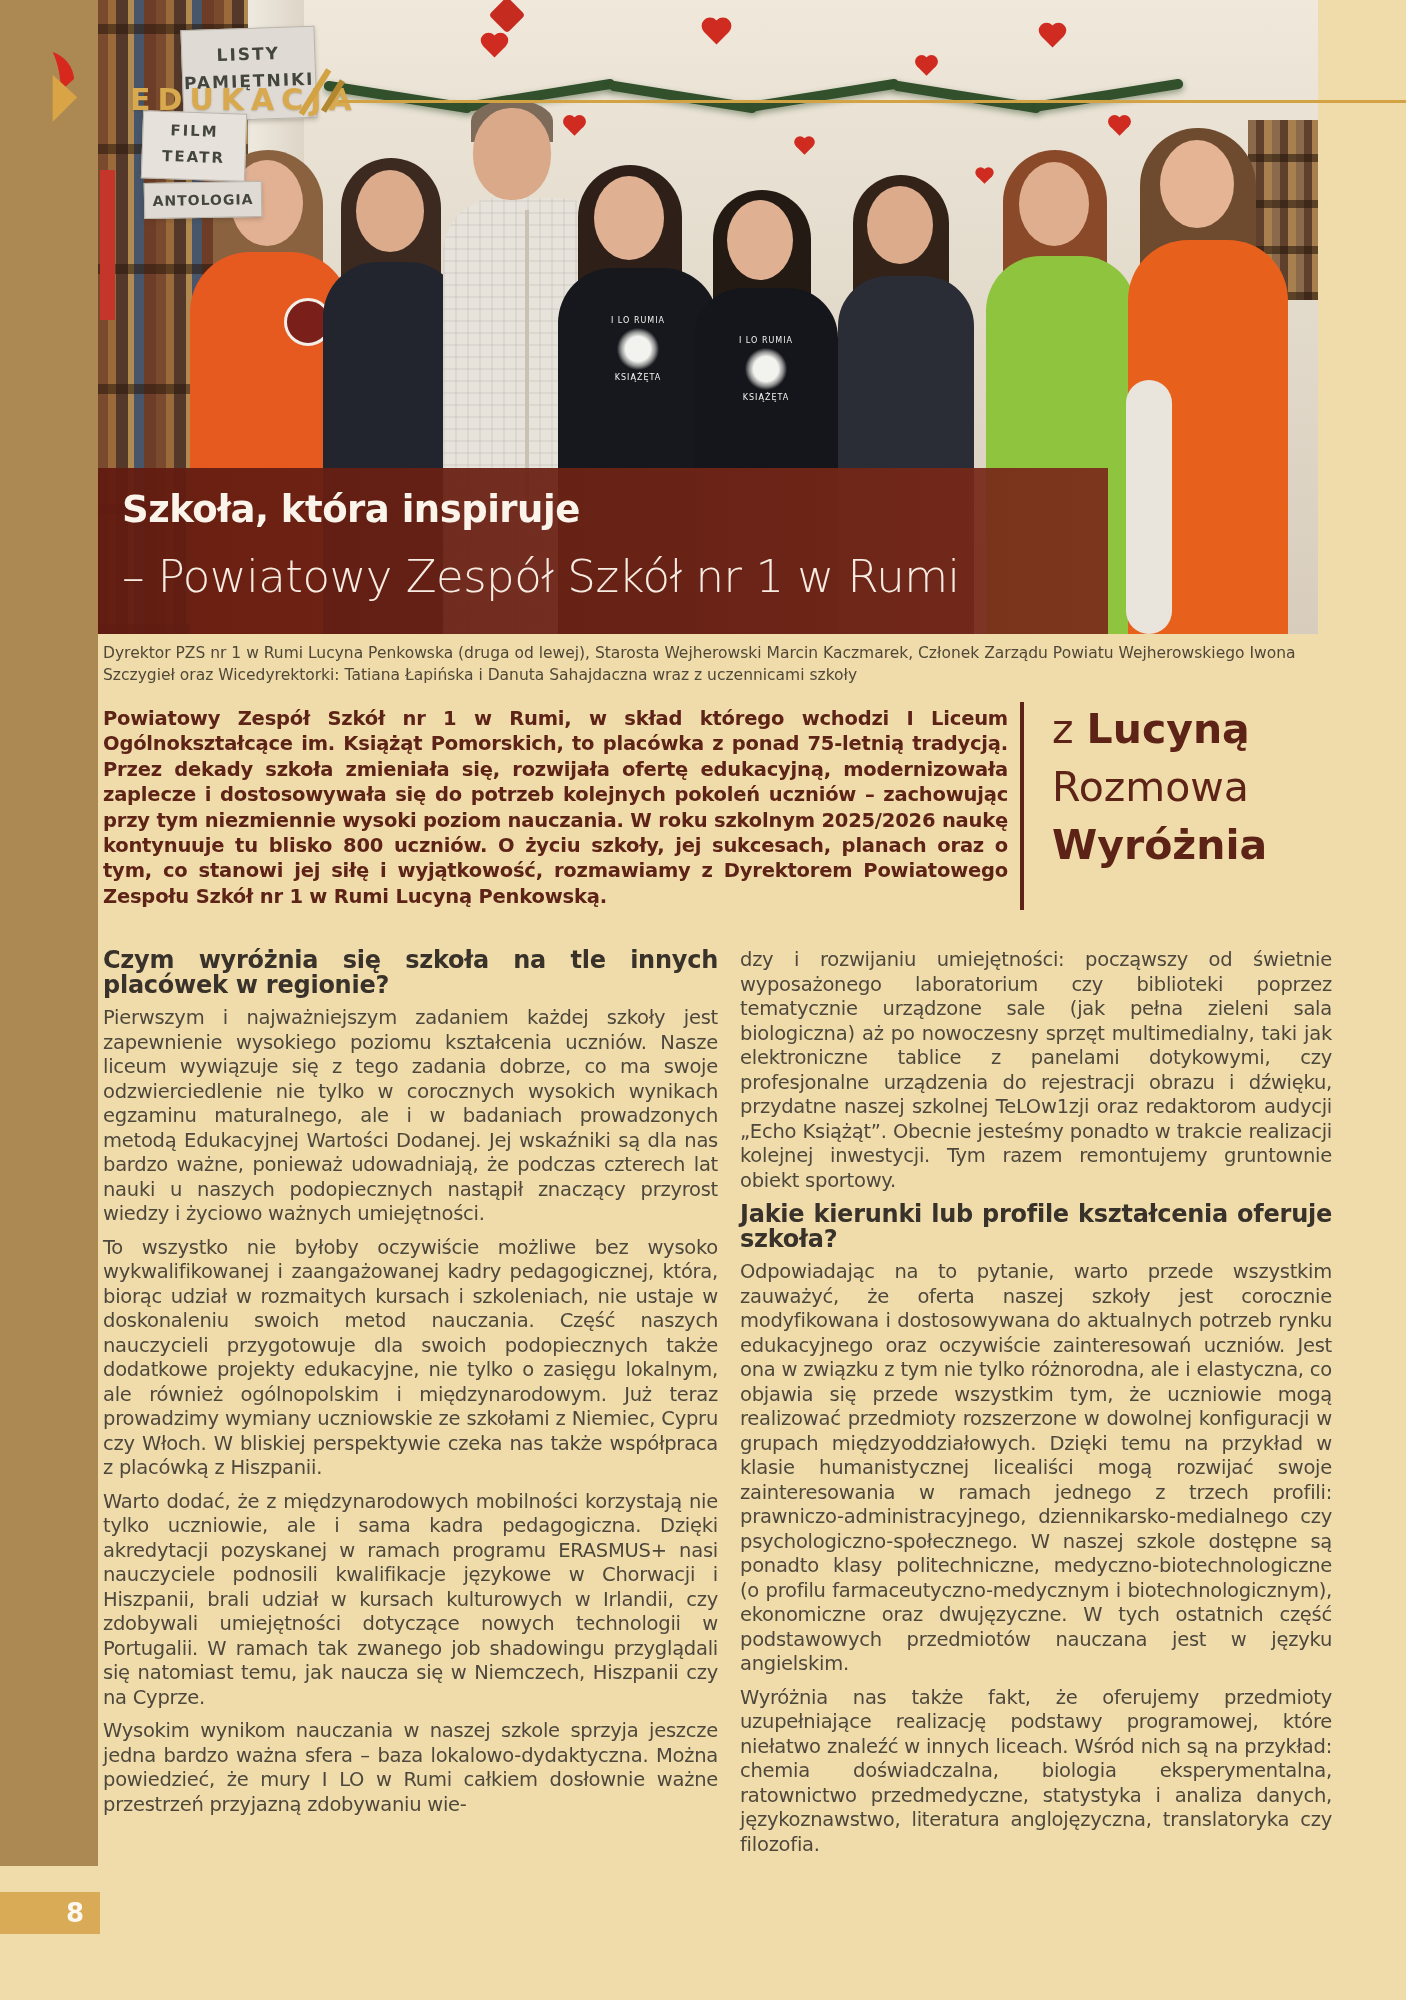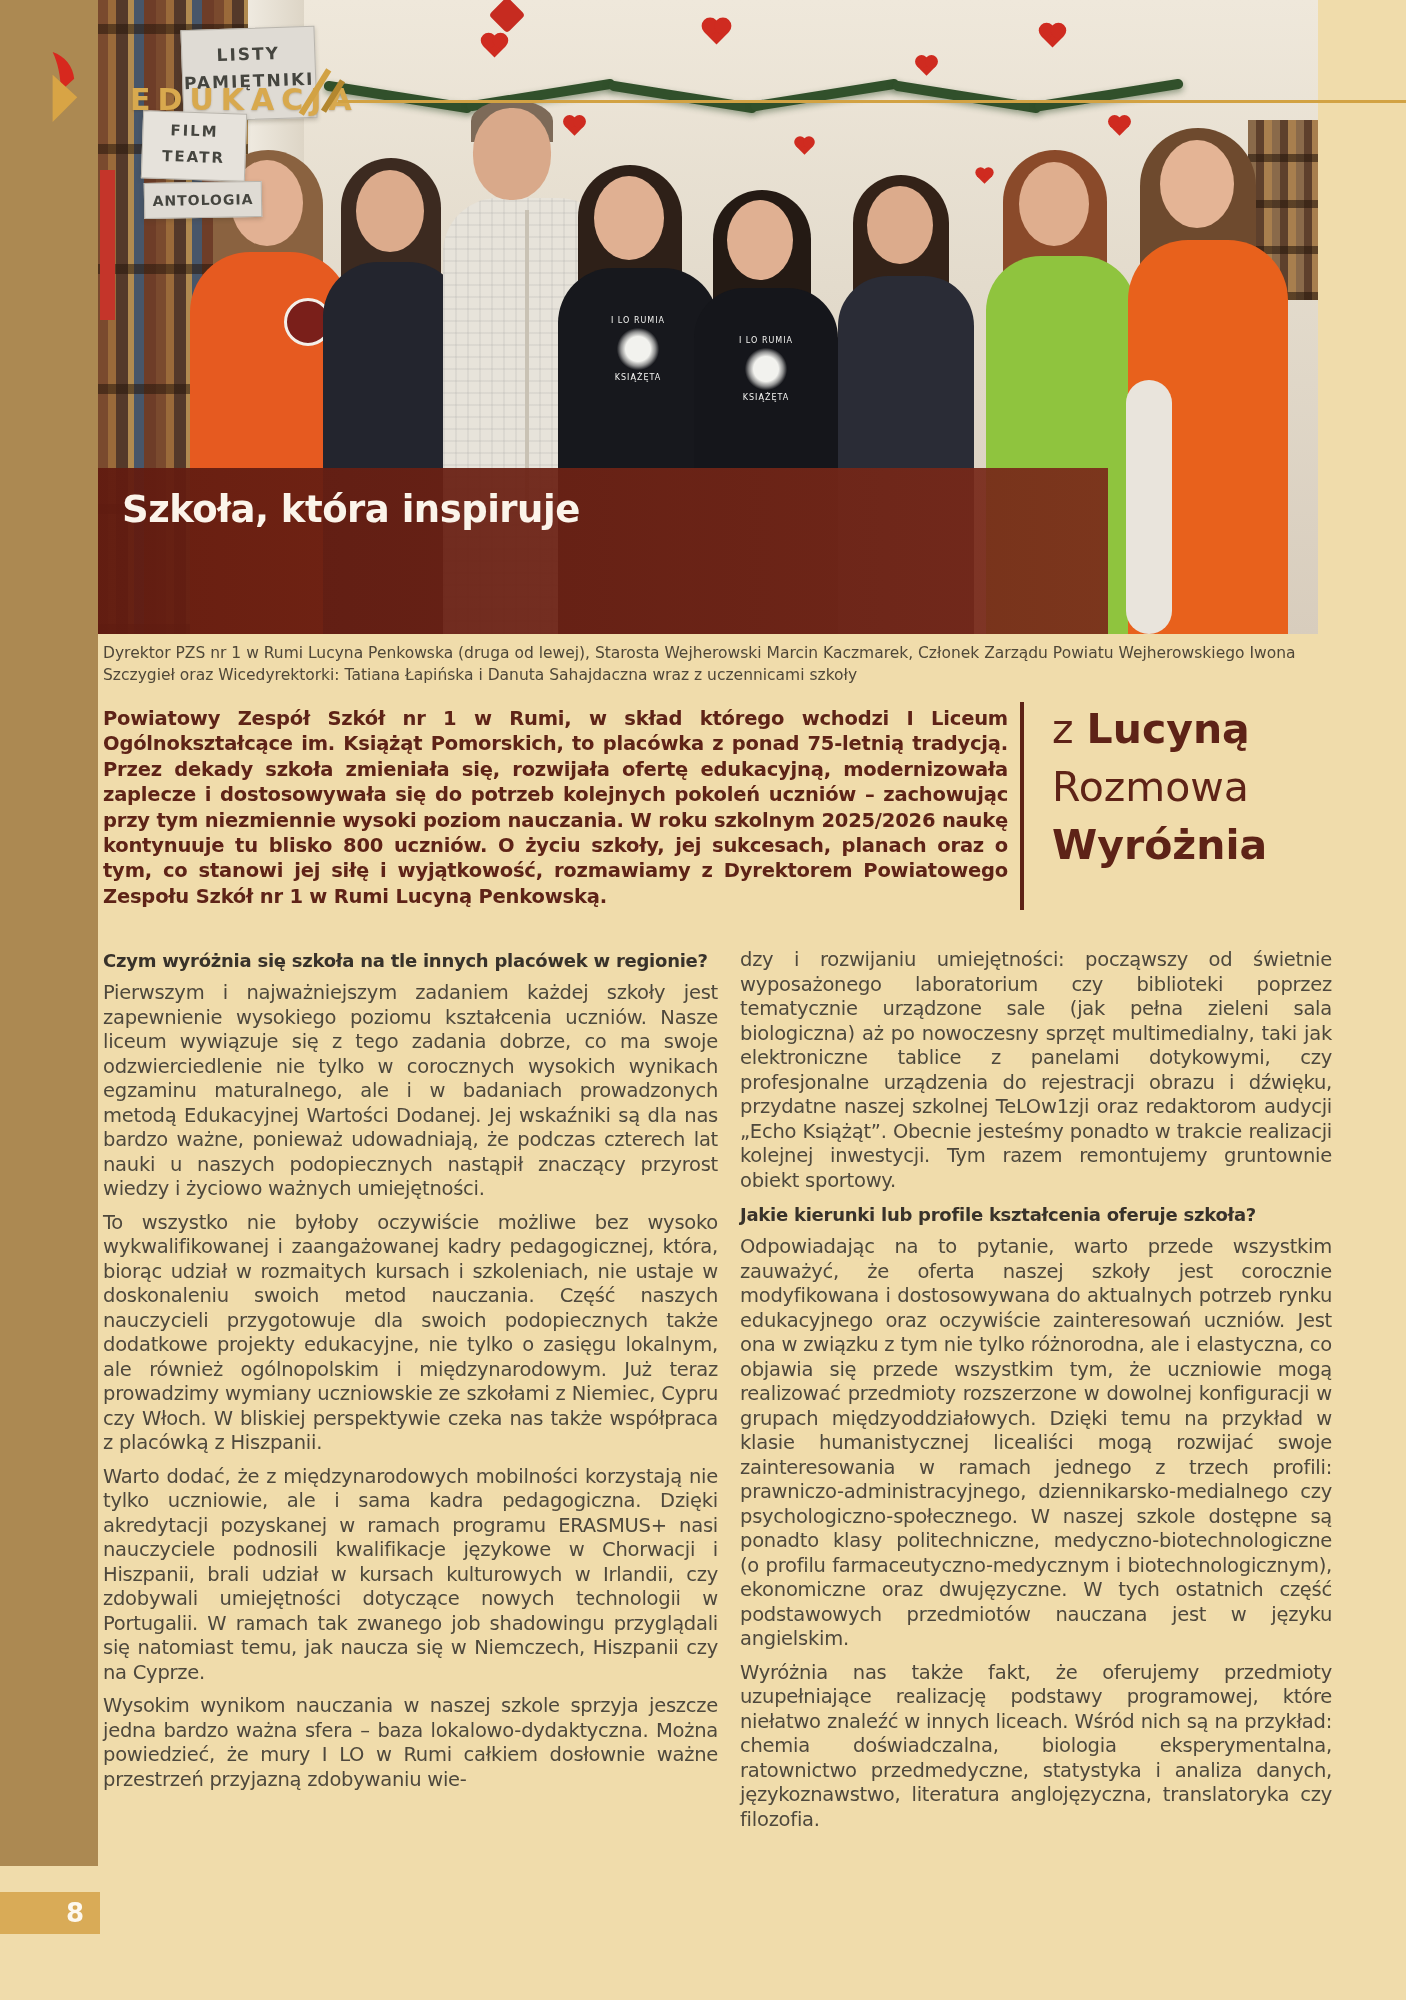--- a/index.html
+++ b/index.html
@@ -62,21 +62,21 @@
   .intro{position:absolute;left:103px;top:706px;width:905px;font-size:19.5px;line-height:25.4px;font-weight:bold;color:#5e2317;text-align:justify;letter-spacing:-0.2px;}
   .vrule{position:absolute;left:1020px;top:702px;width:4px;height:208px;background:#5e2317;}
   .interview{position:absolute;left:1052px;top:700px;width:350px;color:#5e2317;font-size:41px;line-height:58px;}
   .interview b{font-weight:bold;}
 
   
   .cols{position:absolute;left:0;top:948px;width:1406px;height:1000px;overflow:hidden;}
   .col{position:absolute;top:0;color:#4e483c;font-size:19.5px;line-height:24.5px;text-align:justify;letter-spacing:-0.25px;}
   .col-left{left:103px;width:615px;}
   .col-right{left:740px;width:592px;}
-  .col h3{margin:0 0 8px 0;font-size:18px;line-height:25px;color:#38322a;font-weight:bold;}
+  .col h3{margin:0 0 8px 0;font-size:24px;line-height:25px;color:#38322a;font-weight:bold;}
   .col p{margin:0 0 9px 0;}
 </style>
 </head>
 <body>
 
 <div id="page">
 
   <div class="photo">
     <div class="shelf-left"></div>
     <div class="pillar"></div>
@@ -153,20 +153,21 @@
     <div class="pp" style="left:921px;top:162px;width:70px;height:84px;background:#dfae8e;border-radius:50%;"></div>
 
     <div class="pp" style="left:1042px;top:128px;width:116px;height:370px;background:#6e4a2e;border-radius:58px 58px 40px 40px;"></div>
     <div class="pp" style="left:1030px;top:240px;width:160px;height:394px;background:#e8611c;border-radius:60px 60px 0 0;"></div>
     <div class="pp" style="left:1028px;top:380px;width:46px;height:254px;background:#e9e4dc;border-radius:24px;"></div>
     <div class="pp" style="left:1062px;top:140px;width:74px;height:88px;background:#e4b495;border-radius:50%;"></div>
   </div>
 
   <div class="title-band">
     <div class="l1">Szkoła, która inspiruje</div>
+    <div class="l2">– Powiatowy Zespół Szkół nr 1 w Rumi</div>
   </div>
 
   <div class="left-strip"></div>
   <svg class="chevron" width="52" height="78" viewBox="0 0 50 76">
     <path d="M10 4 C22 8 30 18 31 30 L18 42 C18 28 15 14 10 4 Z" fill="#d7281e"></path>
     <path d="M10 26 L34 48 L10 72 Z" fill="#d8a445"></path>
   </svg>
   <div class="eduk-label">EDUKACJA</div>
   <div class="gold-slash s1"></div>
   <div class="gold-slash s2"></div>

